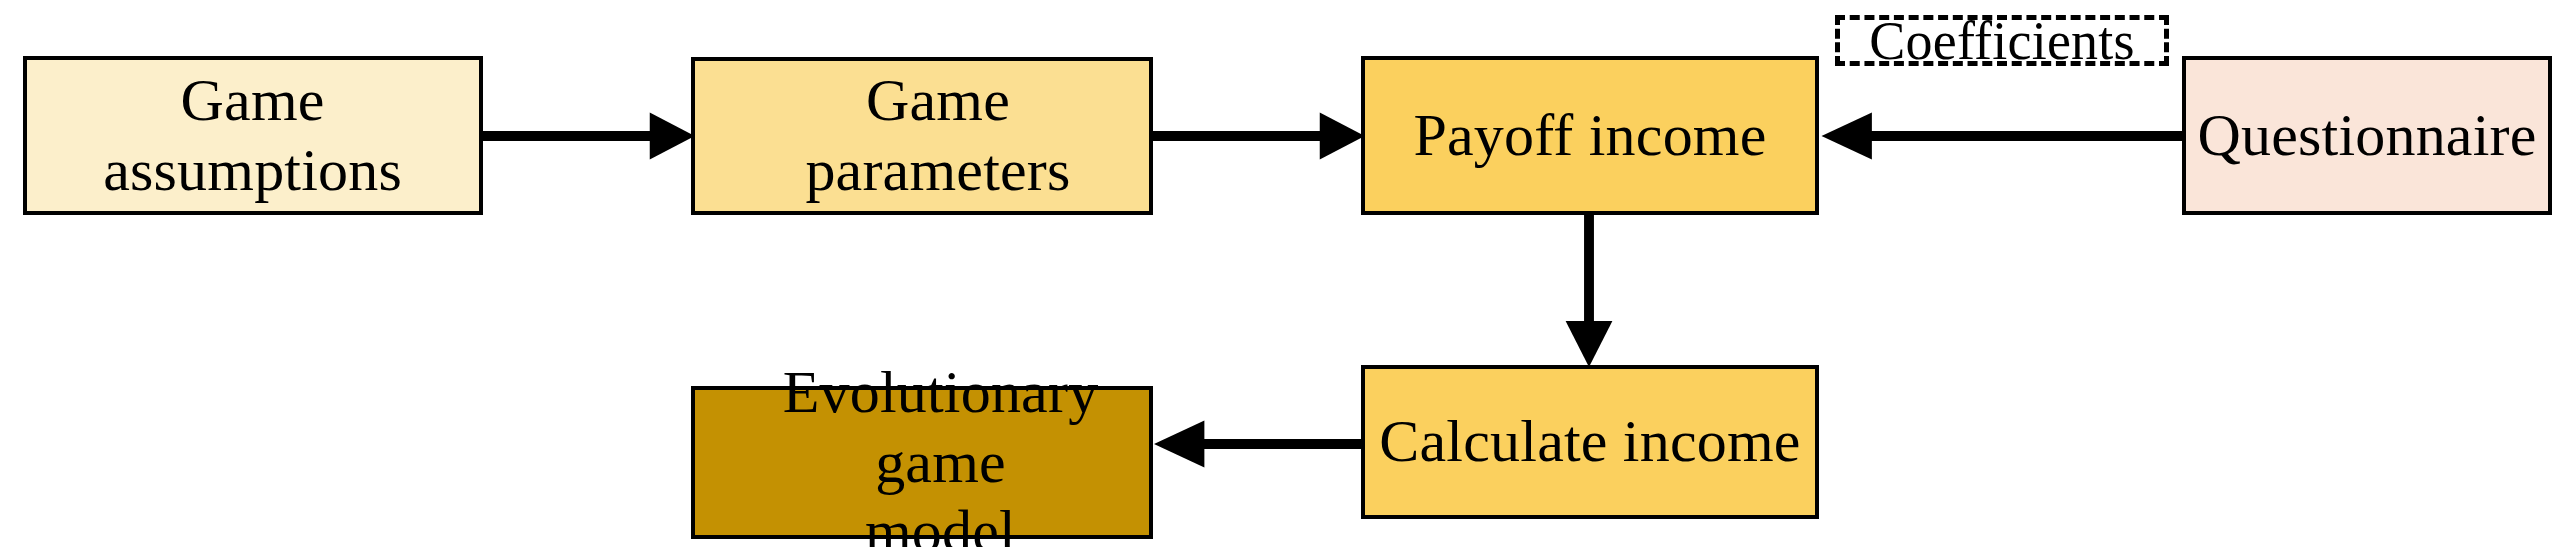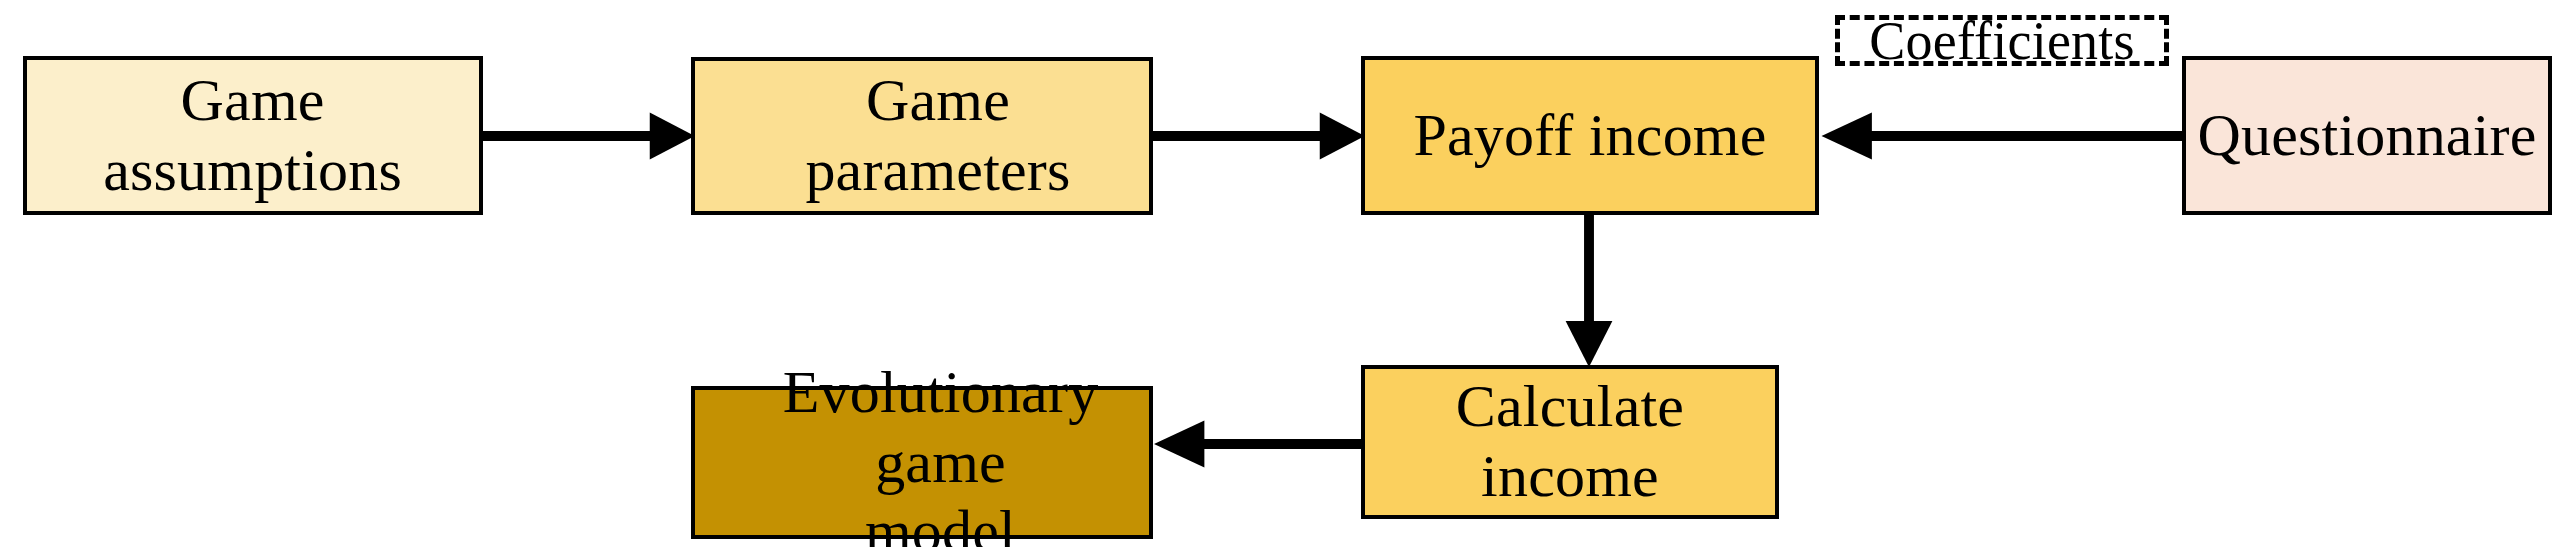--- a/index.html
+++ b/index.html
@@ -40,21 +40,21 @@
     border: 5.4px dashed #000000;
     background: transparent;
   }
   
   #n-game-assumptions { left: 22.6px;   top: 56px;  width: 460px; height: 159px; }
   #n-game-parameters  { left: 691px;  top: 57px;  width: 462px; height: 158px; }
   #n-payoff-matrix    { left: 1361px; top: 56px;  width: 458px; height: 159px; }
   #n-coefficients     { left: 1835px; top: 15.4px;  width: 334px; height: 51px;  font-size: 54px; }
   #n-questionnaire    { left: 2182px; top: 56px;  width: 370px; height: 159px; }
   #n-evolutionary     { left: 691px;  top: 386px; width: 462px; height: 153px; padding-left: 37px; }
-  #n-calculate-income { left: 1361px; top: 365px; width: 418px; height: 154px; }
+  #n-calculate-income { left: 1361px; top: 365px; width: 458px; height: 154px; }
 
   .edge {
     position: absolute;
     pointer-events: none;
   }
   .edge svg { display: block; overflow: visible; }
 </style>
 </head>
 <body>
 

